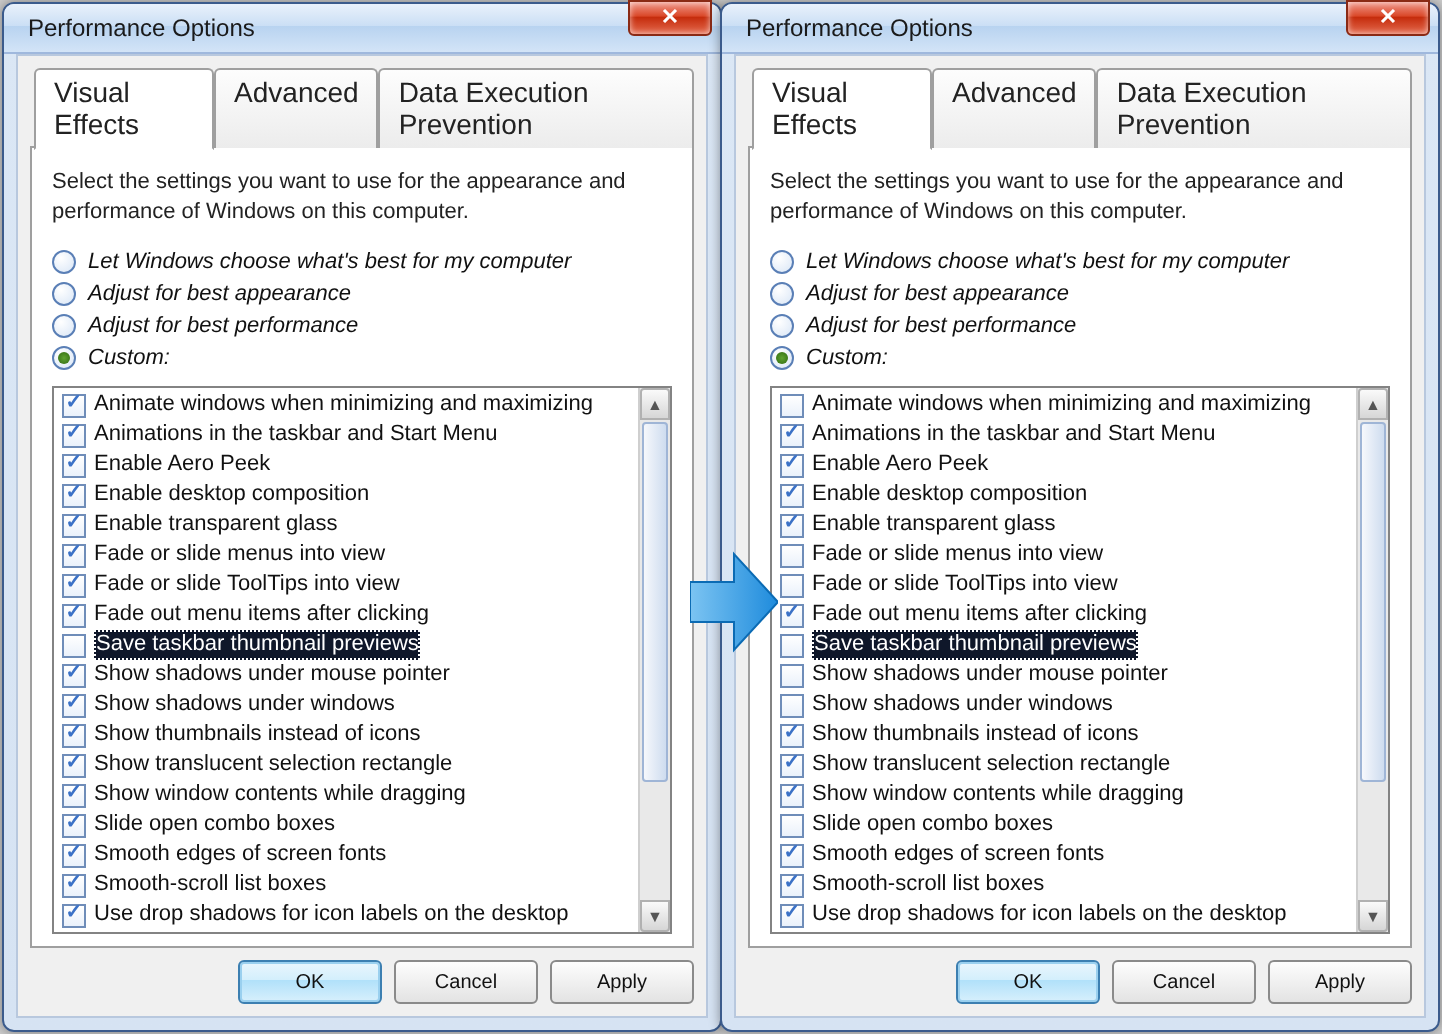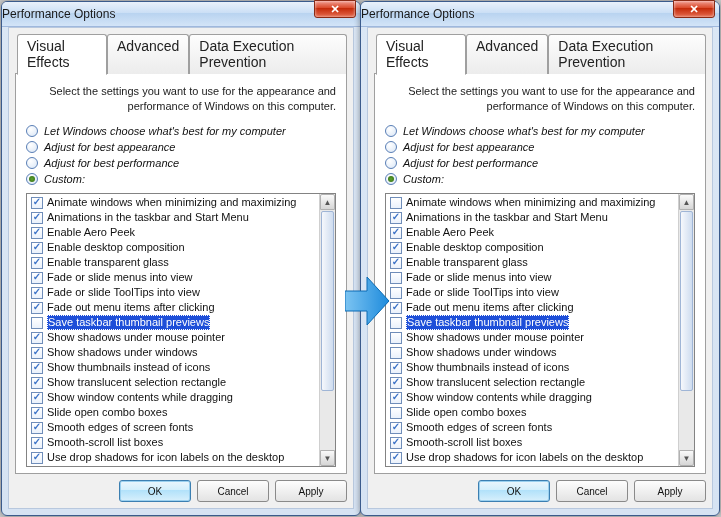--- a/index.html
+++ b/index.html
@@ -32,21 +32,21 @@
   }
   .dialog.left { left: 1px; top: 1px; }
   .dialog.right { left: 360px; top: 1px; }
   .titlebar {
     height: 28px;
     background: linear-gradient(to bottom, #e9f1fb 0%, #cbdff5 45%, #b8d3f0 46%, #d3e4f7 100%);
     border-bottom: 1px solid #9fb8dd;
     border-radius: 5px 5px 0 0;
     display: flex;
     align-items: center;
-    padding: 0 4px 0 0;
+    padding: 0 4px 0 12px;
   }
   .titlebar .title {
     flex: 1;
     color: #1a1a1a;
     font-size: 12px;
   }
   .close-btn {
     width: 42px;
     height: 18px;
     background: linear-gradient(to bottom, #f09a8e 0%, #d94626 45%, #c42a0a 46%, #e46a4e 100%);
@@ -92,21 +92,20 @@
     margin-bottom: -1px;
     padding-bottom: 4px;
   }
   .tabpage {
     flex: 1;
     background: #ffffff;
     border: 1px solid #9f9f9f;
     padding: 10px 10px 6px 10px;
     display: flex;
     flex-direction: column;
-    text-align: right;
   }
   .desc { color: #222; line-height: 1.3; margin-bottom: 10px; }
   .radios { margin-bottom: 6px; }
   .radio-row { display: flex; align-items: center; gap: 6px; padding: 2px 0; font-style: italic; }
   .radio {
     width: 12px; height: 12px; border: 1px solid #5a7fb6; border-radius: 50%;
     background: radial-gradient(circle at 35% 30%, #fff, #d9e6f6);
     position: relative; flex-shrink: 0;
   }
   .radio.checked::after {
@@ -128,21 +127,21 @@
   }
   .item {
     display: flex; align-items: center; gap: 4px;
     padding: 0 4px;
     height: 15px; line-height: 15px;
     white-space: nowrap;
     font-size: 11px;
     color: #111;
   }
   .item.selected .lbl {
-    background: #1d4ed8; color: #fff; padding: 0 1px;
+    background: #0f172a; color: #fff; padding: 0 1px;
     outline: 1px dotted #fff; outline-offset: -1px;
   }
   .chk {
     width: 12px; height: 12px; border: 1px solid #6f8db9;
     background: linear-gradient(to bottom, #fff, #eaf1fb);
     flex-shrink: 0; display: flex; align-items: center; justify-content: center;
   }
   .chk.checked::after {
     content: "✓"; font-size: 10px; font-weight: bold;
     color: #3c72c7; line-height: 1; position: relative; top: -1px;

